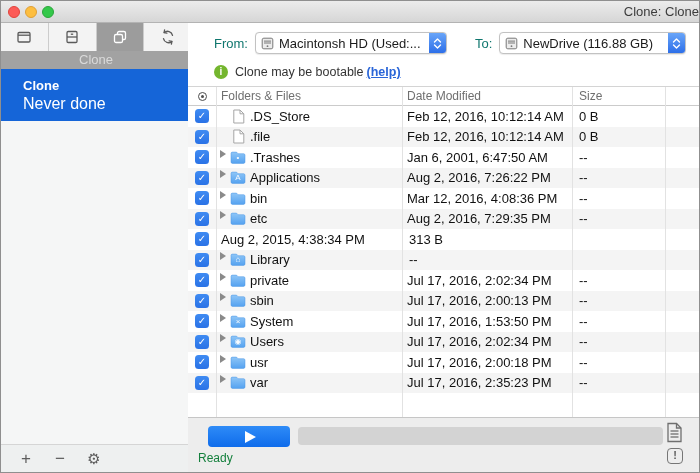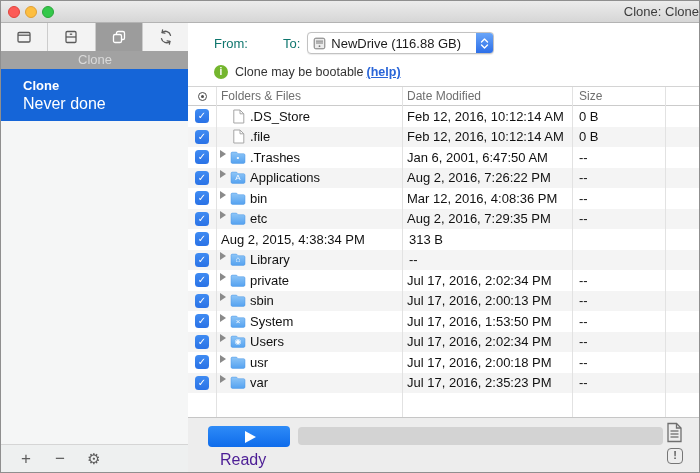--- a/index.html
+++ b/index.html
@@ -19,21 +19,21 @@
   }
   .tl { position:absolute; top:5px; width:12px; height:12px; border-radius:50%; }
   .tl.red    { left:7px;  background:#fc5b57; border:1px solid #e1443c; }
   .tl.yellow { left:24px; background:#fdbe40; border:1px solid #dfa036; }
   .tl.green  { left:41px; background:#34c84a; border:1px solid #2ca63c; }
   .title { position:absolute; left:0; right:0; top:0; height:22px; line-height:21px; text-align:right;
            font-size:13px; color:#3c3c3c; font-weight:500; }
 
   
   .sidebar { position:absolute; top:22px; left:0; bottom:0; width:192px;
-             background:#f5f6f6; border-right:4px solid #c2410c; }
+             background:#f5f6f6; border-right:2px solid #c2410c; }
   .tabbar { display:flex; height:28px; background:#f3f3f3; }
   .tab { flex:1 1 0; display:flex; align-items:center; justify-content:center;
          border-right:1px solid #cccccc; color:#5a5a5a; }
   .tab:last-child { border-right:none; }
   .tab.selected { background:#9c9c9c; color:#ffffff; }
   .seclabel { height:18px; background:#a2a2a2; color:#dadada; font-size:13px;
               line-height:18px; text-align:center; }
   .blueitem { height:52px; background:#1565d8; color:#fff; padding:9px 0 0 22px; }
   .blueitem .bi-title { font-size:13px; font-weight:bold; }
   .blueitem .bi-sub { font-size:16px; margin-top:2px; }
@@ -97,21 +97,21 @@
   .colsep { position:absolute; top:0; bottom:0; width:1px; background:#e2e2e2; pointer-events:none; }
 
   
   .bottombar { position:absolute; left:0; right:0; bottom:0; height:54px; background:#ededed; }
   .play-btn { position:absolute; left:20px; top:8px; width:82px; height:21px; border-radius:4px;
               background:linear-gradient(#2e8bf7,#0f6ceb); display:flex; align-items:center; justify-content:center; }
   .play-tri { width:0; height:0; border-left:11px solid #fff;
               border-top:6.5px solid transparent; border-bottom:6.5px solid transparent; margin-left:2px; }
   .progress { position:absolute; left:110px; top:9px; width:365px; height:18px;
               background:#d3d3d3; border-radius:4px; }
-  .status-text { position:absolute; left:32px; top:33px; font-size:16px; color:#4c1d95; }
+  .status-text { position:absolute; left:10px; top:33px; font-size:12px; color:#15803d; }
   .doc-btn { position:absolute; left:478px; top:4px; color:#6f6f6f; }
   .warn-btn { position:absolute; left:479px; top:30px; width:16px; height:16px;
               border:1.5px solid #767676; border-radius:4px; color:#5f5f5f;
               font-size:11px; font-weight:bold; text-align:center; line-height:13px; }
 </style>
 </head>
 <body>
 
 <svg width="0" height="0" style="position:absolute" aria-hidden="true">
   <defs>
@@ -170,20 +170,35 @@
       <div class="sf-btn">+</div>
       <div class="sf-btn">−</div>
       <div class="sf-btn gear">⚙</div>
     </div>
   </div>
 
   <div class="content">
 
     <div class="row1">
       <span class="ctl-label">From:</span>
+      <div class="popup" style="width:192px">
+        <svg width="13" height="13" viewBox="0 0 13 13">
+          <rect x="1.2" y="1.2" width="10.6" height="10.6" rx="1.6" fill="#ececec" stroke="#787878"></rect>
+          <line x1="3" y1="4.1" x2="10" y2="4.1" stroke="#787878"></line>
+          <line x1="3" y1="6" x2="10" y2="6" stroke="#787878"></line>
+          <circle cx="6.5" cy="9.2" r="0.9" fill="#787878"></circle>
+        </svg>
+        <span class="popup-label">Macintonsh HD (Used:...</span>
+        <span class="stepper">
+          <svg width="9" height="11" viewBox="0 0 9 11" fill="none" stroke="#ffffff" stroke-width="1.4" stroke-linecap="round" stroke-linejoin="round">
+            <polyline points="1.5,4 4.5,1 7.5,4"></polyline>
+              <polyline points="1.5,7 4.5,10 7.5,7"></polyline>
+          </svg>
+        </span>
+      </div>
       <span class="ctl-label to-label">To:</span>
       <div class="popup" style="width:187px">
         <svg width="13" height="13" viewBox="0 0 13 13">
           <rect x="1.2" y="1.2" width="10.6" height="10.6" rx="1.6" fill="#ececec" stroke="#787878"></rect>
           <line x1="3" y1="4.1" x2="10" y2="4.1" stroke="#787878"></line>
           <line x1="3" y1="6" x2="10" y2="6" stroke="#787878"></line>
           <circle cx="6.5" cy="9.2" r="0.9" fill="#787878"></circle>
         </svg>
         <span class="popup-label">NewDrive (116.88 GB)</span>
         <span class="stepper">

